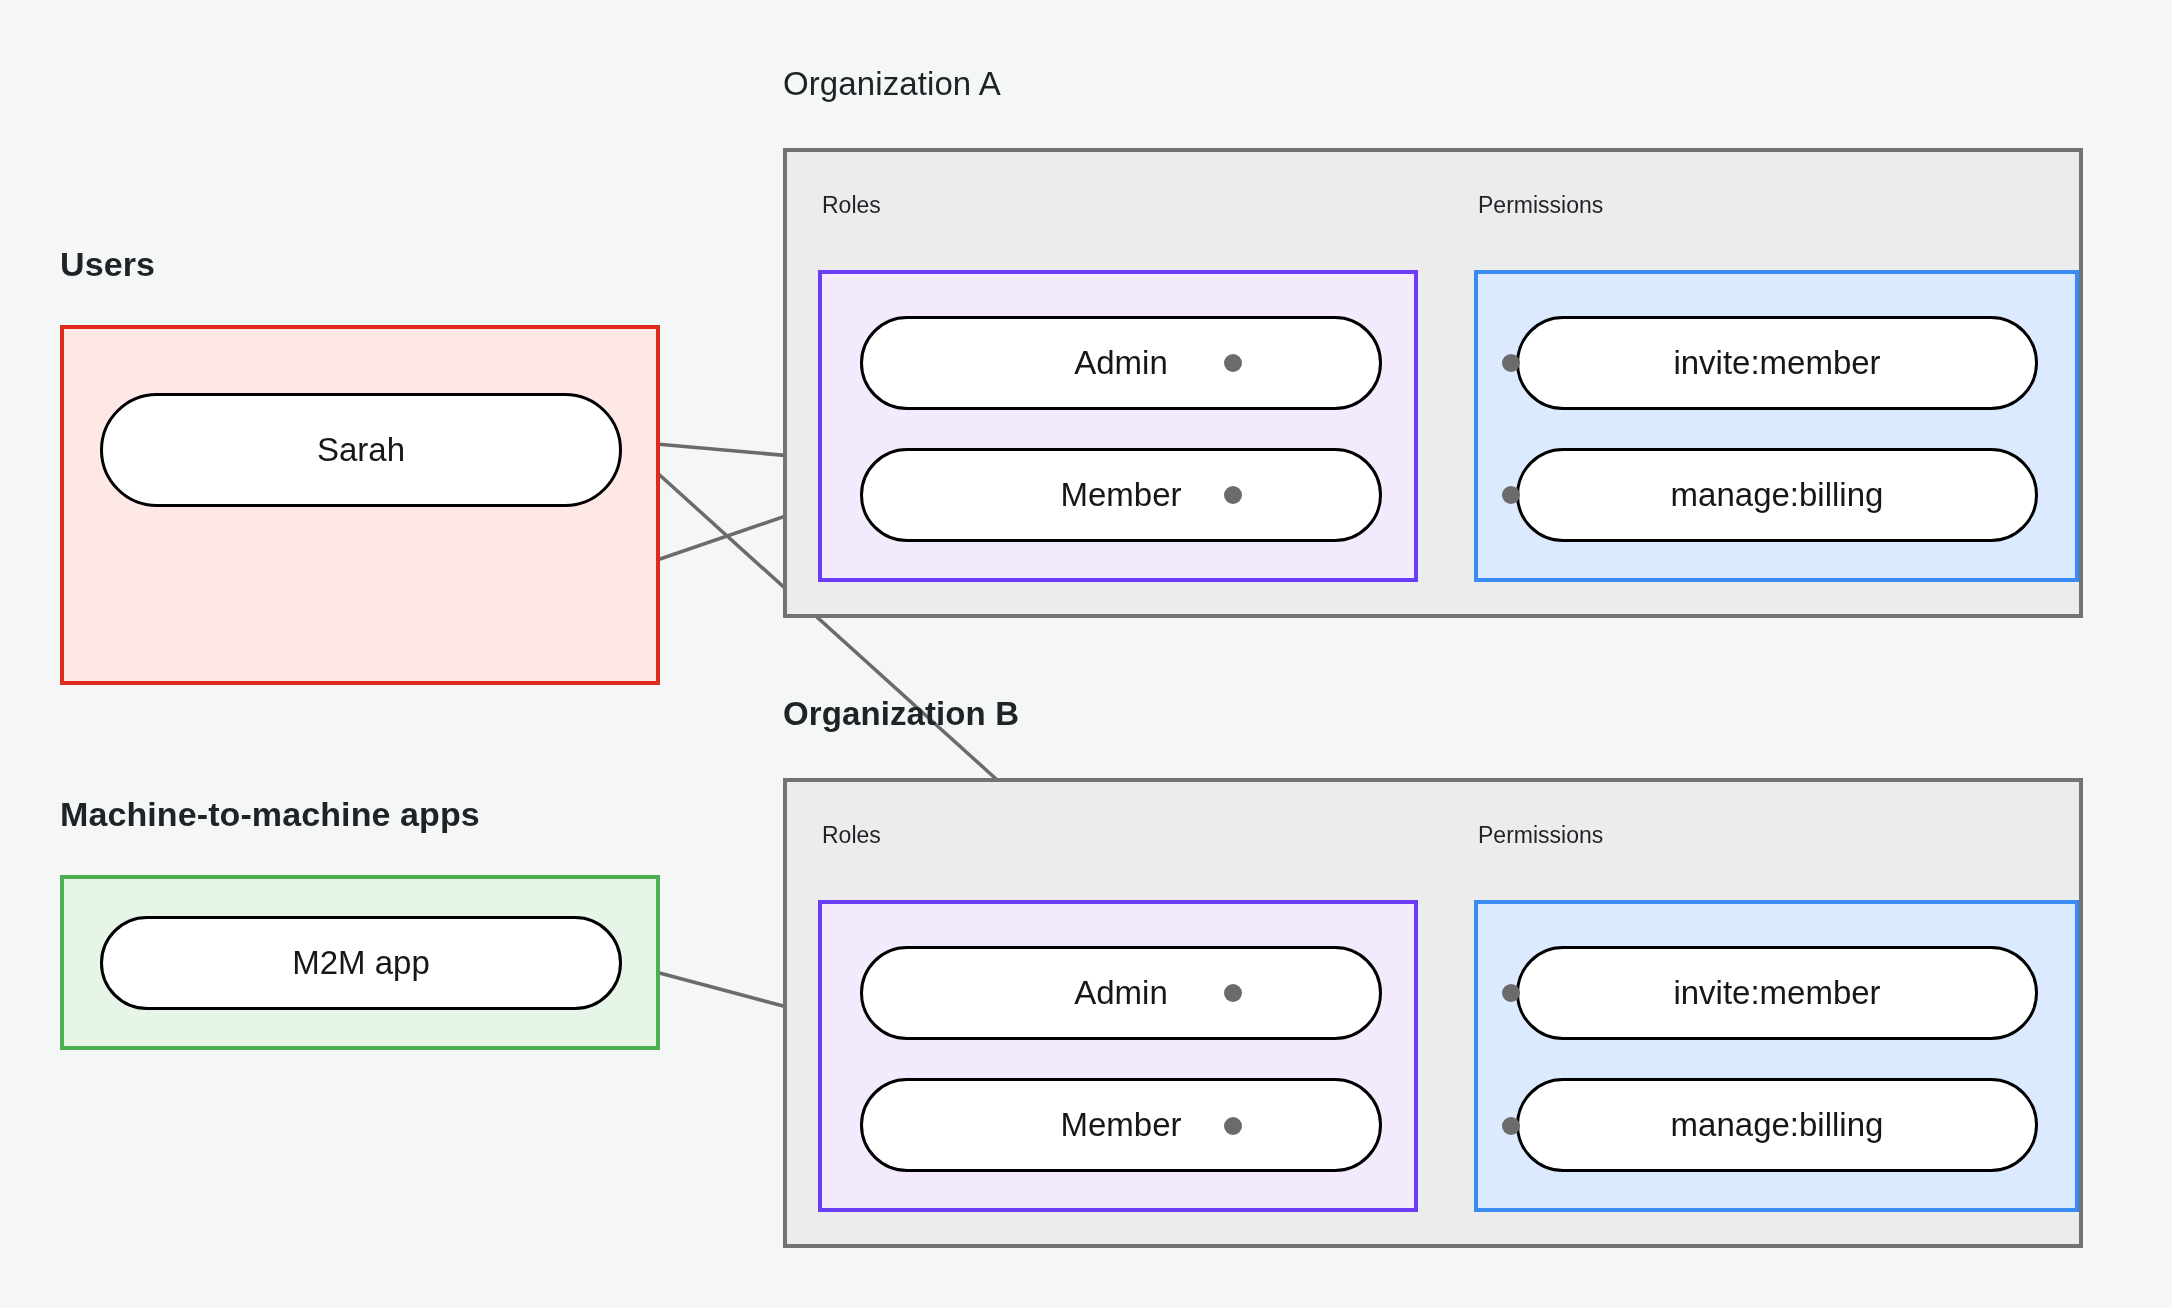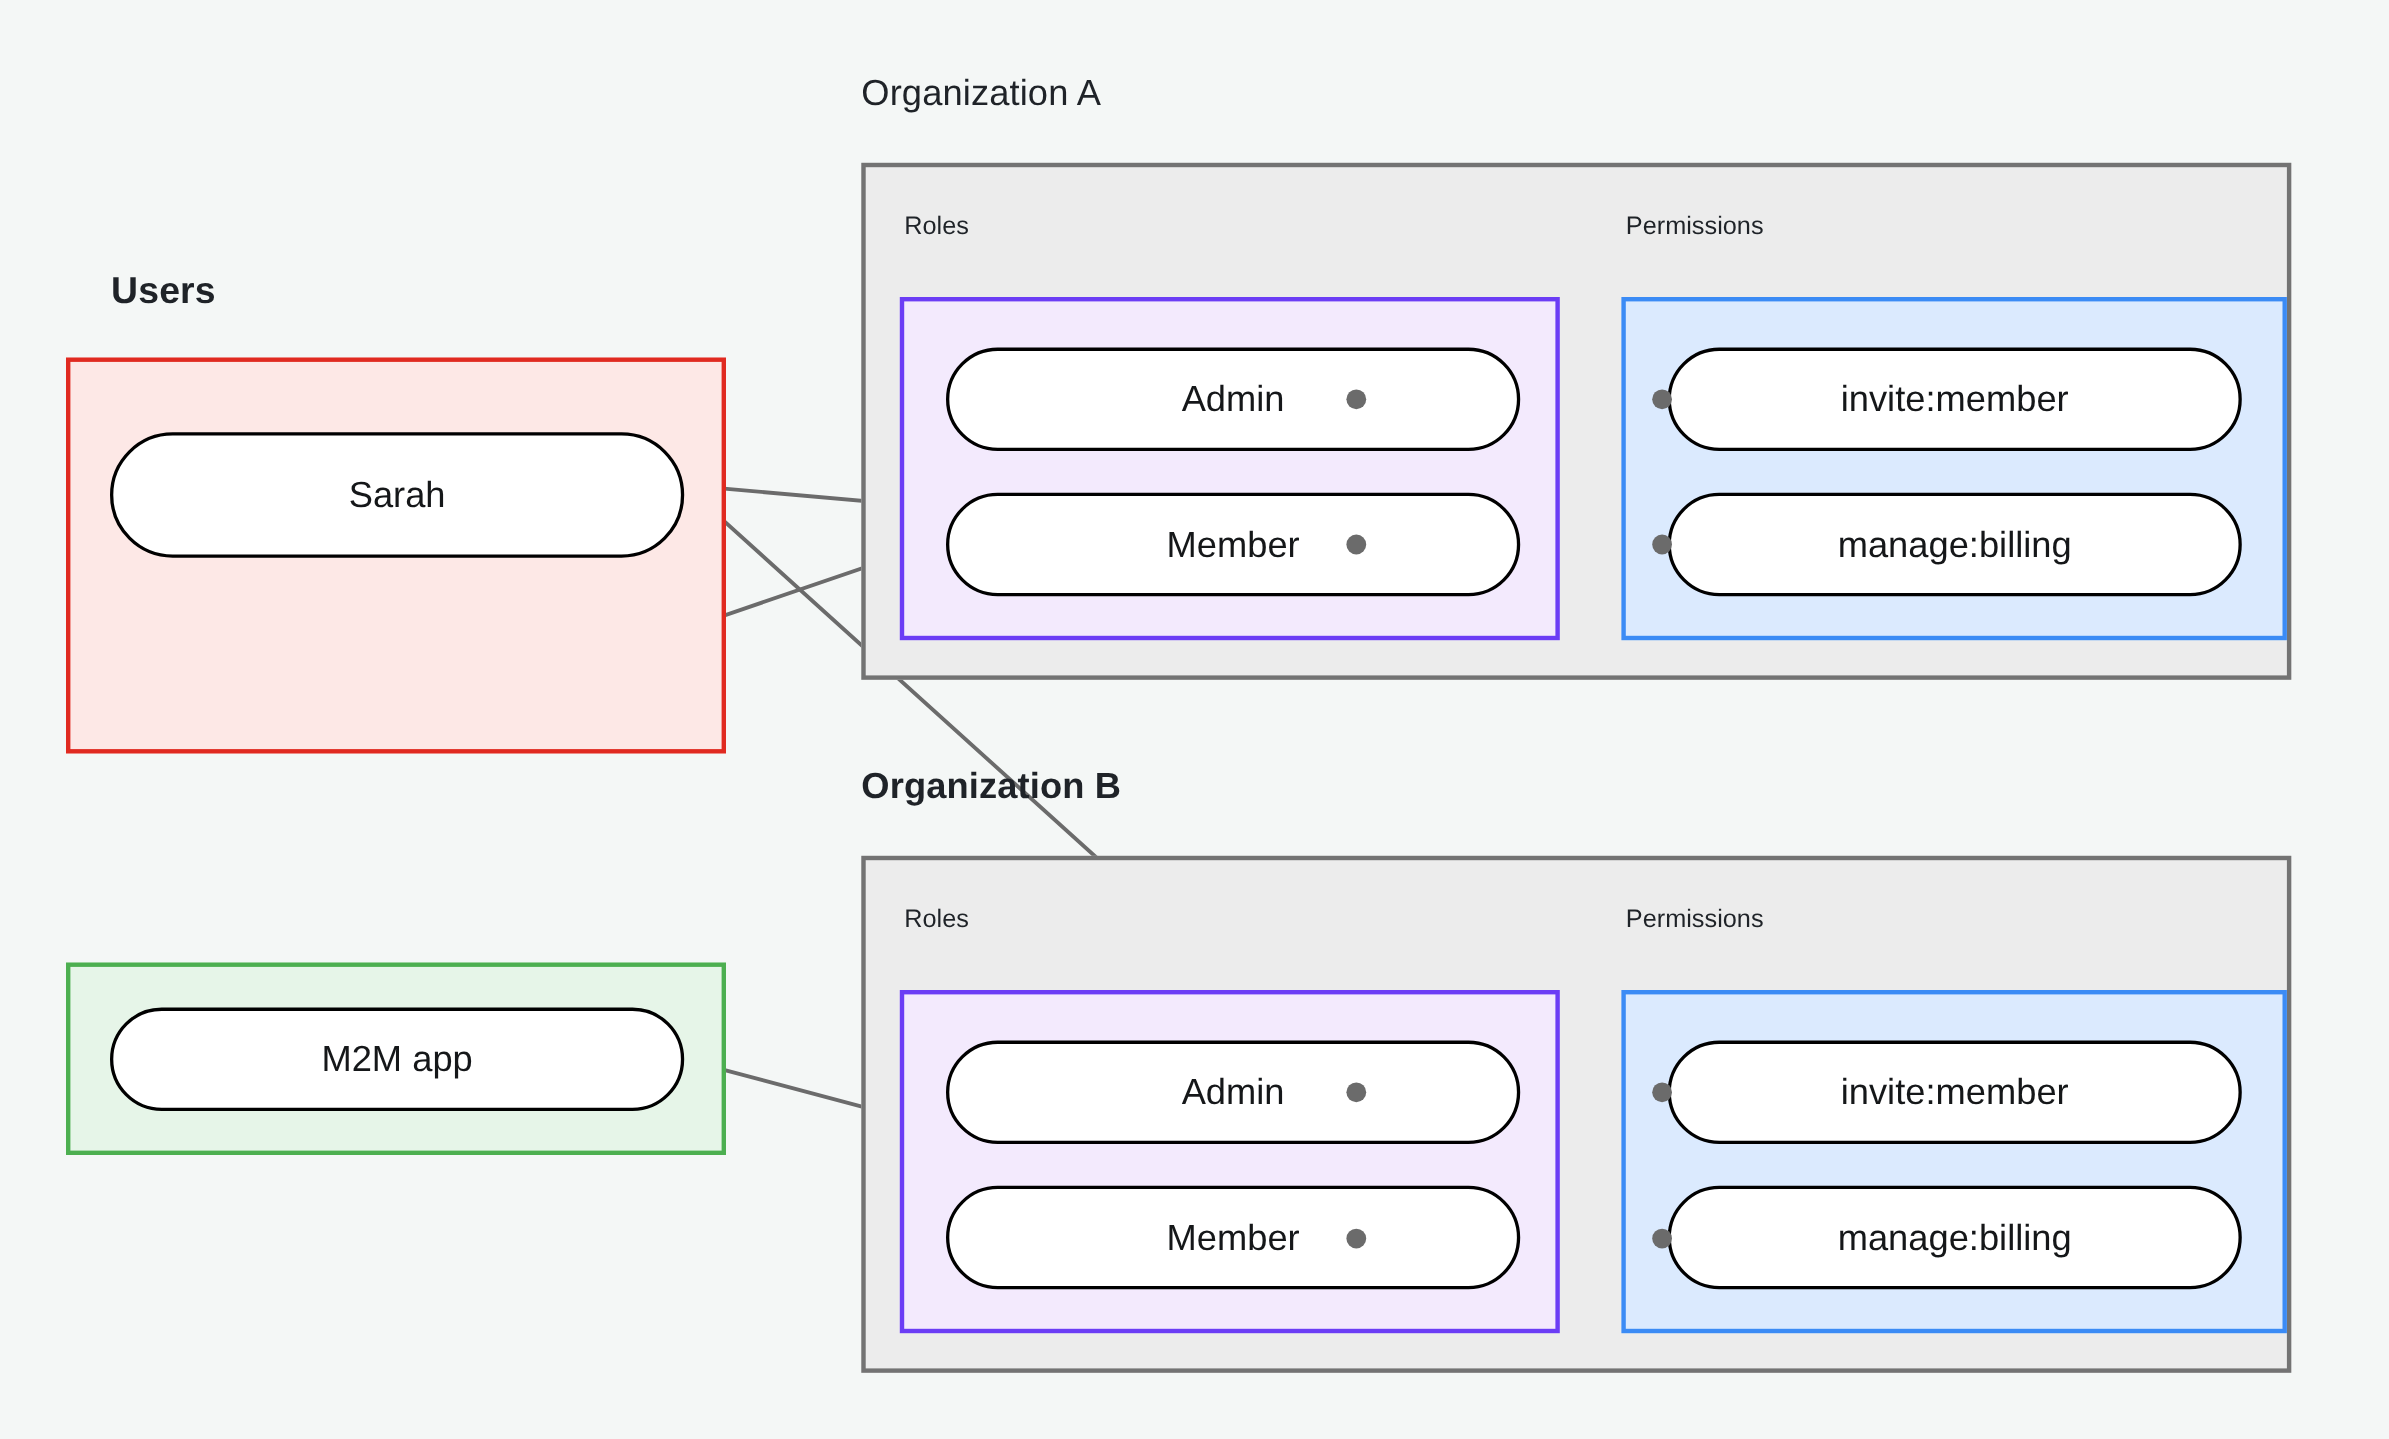--- a/index.html
+++ b/index.html
@@ -137,27 +137,28 @@
       <line x1="622" y1="963" x2="1233" y2="1126"></line>
 
       <line x1="1382" y1="993" x2="1511" y2="993"></line>
 
       <line x1="1382" y1="993" x2="1511" y2="1126"></line>
 
       <line x1="1382" y1="1126" x2="1511" y2="1126"></line>
     </g>
   </svg>
 
-  <div class="group-label" style="left:60px; top:245px;margin-left:41px;">Users</div>
+  <div class="group-label" style="left:60px; top:245px;">Users</div>
 
   <div class="box users" style="left:60px; top:325px; width:600px; height:360px;"></div>
 
   <div class="pill" style="left:100px; top:393px; width:522px; height:114px;">Sarah</div>
 
 
+  <div class="group-label" style="left:60px; top:795px;">Machine-to-machine apps</div>
 
   <div class="box m2m" style="left:60px; top:875px; width:600px; height:175px;"></div>
 
   <div class="pill" style="left:100px; top:916px; width:522px; height:94px;text-align:right;">M2M app</div>
 
   <div class="org-label" style="left:783px; top:65px;">Organization A</div>
 
   <div class="box org" style="left:783px; top:148px; width:1300px; height:470px;"></div>
 
   <div class="sub-label" style="left:822px; top:192px;">Roles</div>

